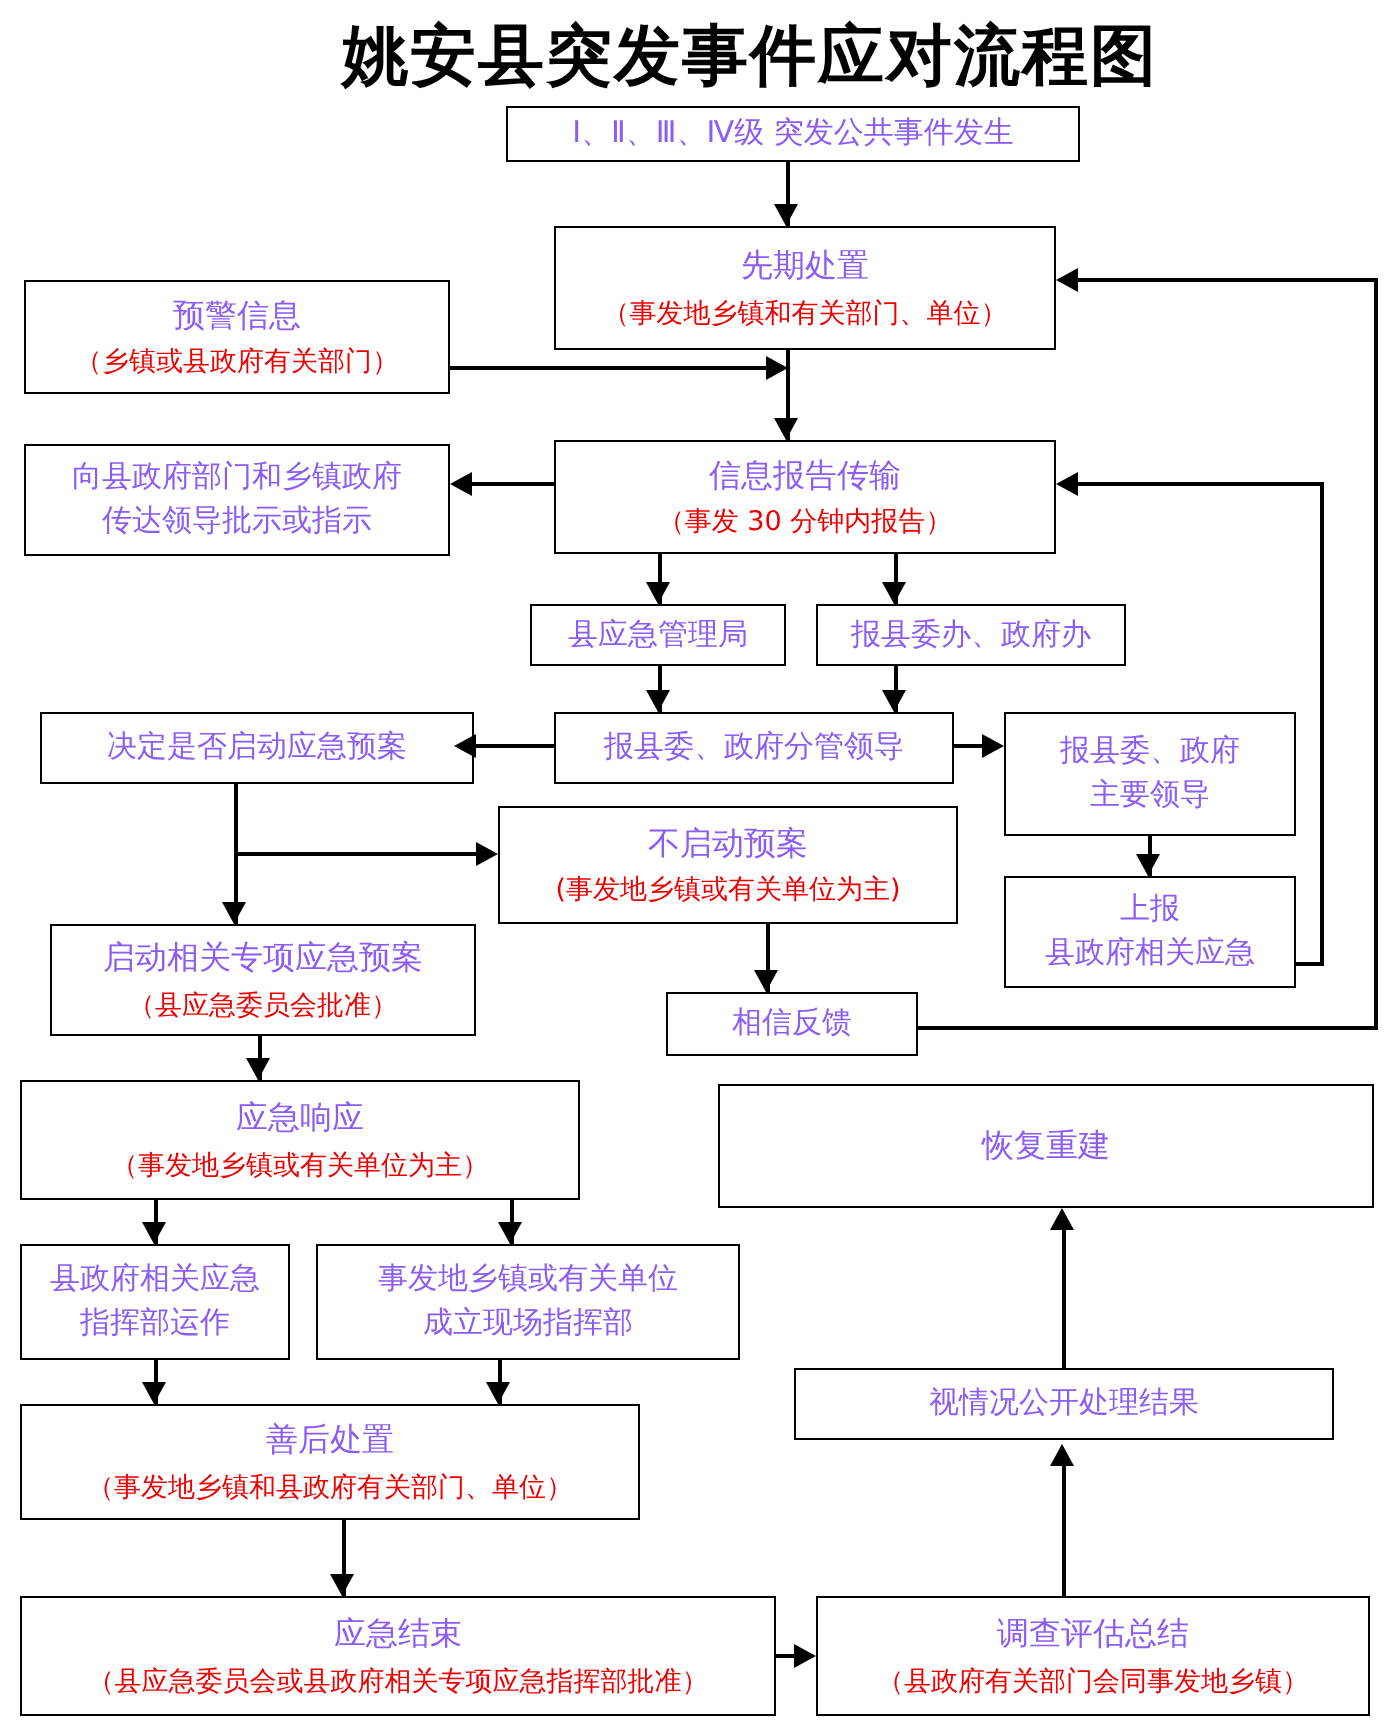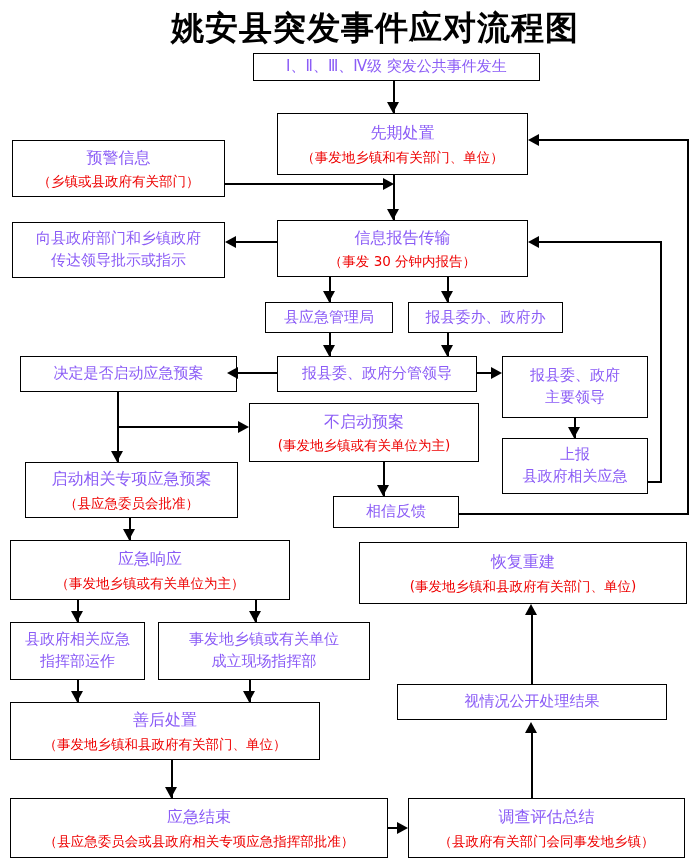--- a/index.html
+++ b/index.html
@@ -100,21 +100,20 @@
     <div class="label sm">相信反馈</div>
   </div>
 
   <div class="node" style="left:10px;top:540px;width:280px;height:60px">
     <div class="label">应急响应</div>
     <div class="note">（事发地乡镇或有关单位为主）</div>
   </div>
 
   <div class="node" style="left:359px;top:542px;width:328px;height:62px">
     <div class="label">恢复重建</div>
-    <div class="note">(事发地乡镇和县政府有关部门、单位)</div>
   </div>
 
   <div class="node" style="left:10px;top:622px;width:135px;height:58px">
     <div class="label sm">县政府相关应急</div>
     <div class="label sm">指挥部运作</div>
   </div>
 
   <div class="node" style="left:158px;top:622px;width:212px;height:58px">
     <div class="label sm">事发地乡镇或有关单位</div>
     <div class="label sm">成立现场指挥部</div>

